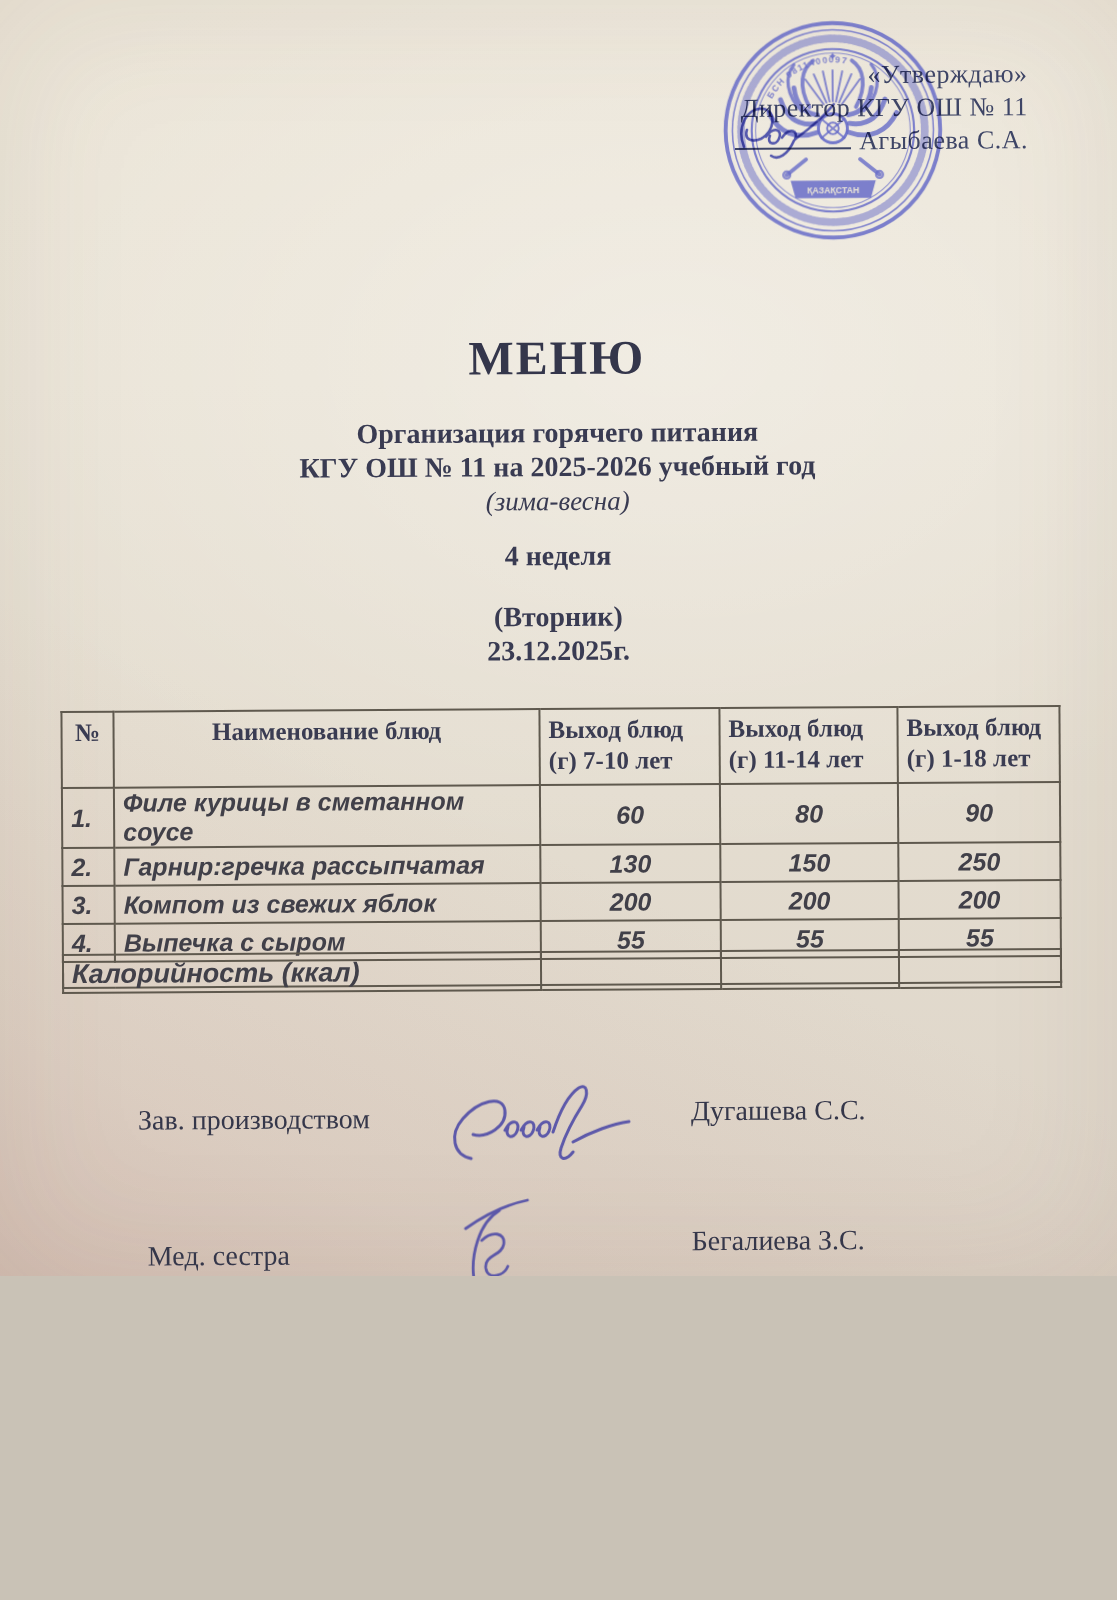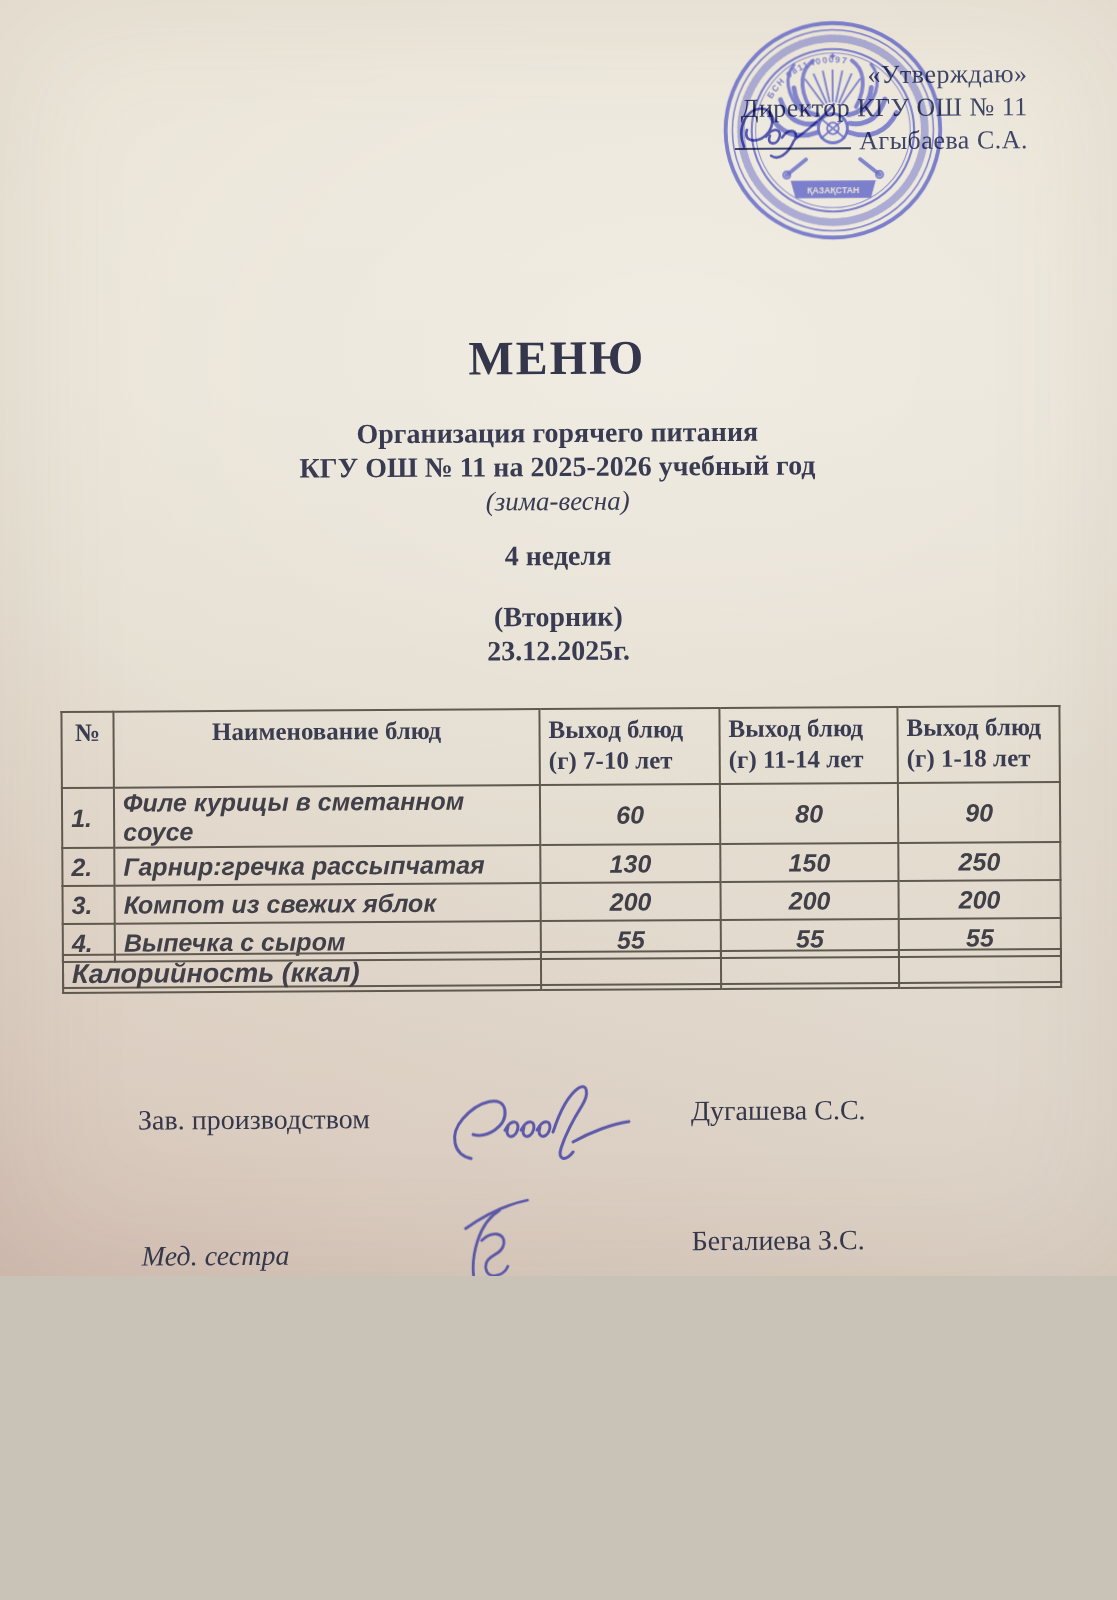--- a/index.html
+++ b/index.html
@@ -257,21 +257,21 @@
         <path d="M30,100 C12,96 8,76 22,60 C38,42 62,36 64,52 C66,68 46,80 32,76"></path>
         <path d="M64,72 c7,-13 16,-9 12,1 c-3,8 -13,7 -9,-4"></path>
         <path d="M80,72 c7,-13 16,-9 12,1 c-3,8 -13,7 -9,-4"></path>
         <path d="M96,72 c7,-13 16,-9 12,1 c-3,8 -13,7 -9,-4"></path>
         <path d="M112,74 C118,56 126,38 138,30 C146,25 149,35 141,48 C132,62 124,78 120,90 C116,102 124,104 132,94"></path>
         <path d="M132,84 C150,74 172,66 188,64"></path>
       </g>
     </svg>
     <div class="person-name" style="left:688px; top:1096px;">Дугашева С.С.</div>
 
-    <div class="role-label" style="left:138px; top:1238px;font-style:italic;">Мед. сестра</div>
+    <div class="role-label" style="left:144px; top:1238px;">Мед. сестра</div>
     <svg class="handsig" style="left:448px; top:1188px;" width="100" height="128" viewBox="0 0 100 128">
       <g stroke="#524fa8" stroke-width="2.8" fill="none" stroke-linecap="round" opacity="0.92">
         <path d="M34,112 C20,104 18,76 26,52 C30,40 38,28 48,22"></path>
         <path d="M14,40 C34,26 56,16 76,12"></path>
         <path d="M30,52 c10,-10 24,-8 22,4 c-2,12 -20,10 -18,24 c2,12 18,8 22,-2"></path>
       </g>
     </svg>
     <div class="person-name" style="left:688px; top:1226px;">Бегалиева З.С.</div>
 
     <div class="speck"></div>

